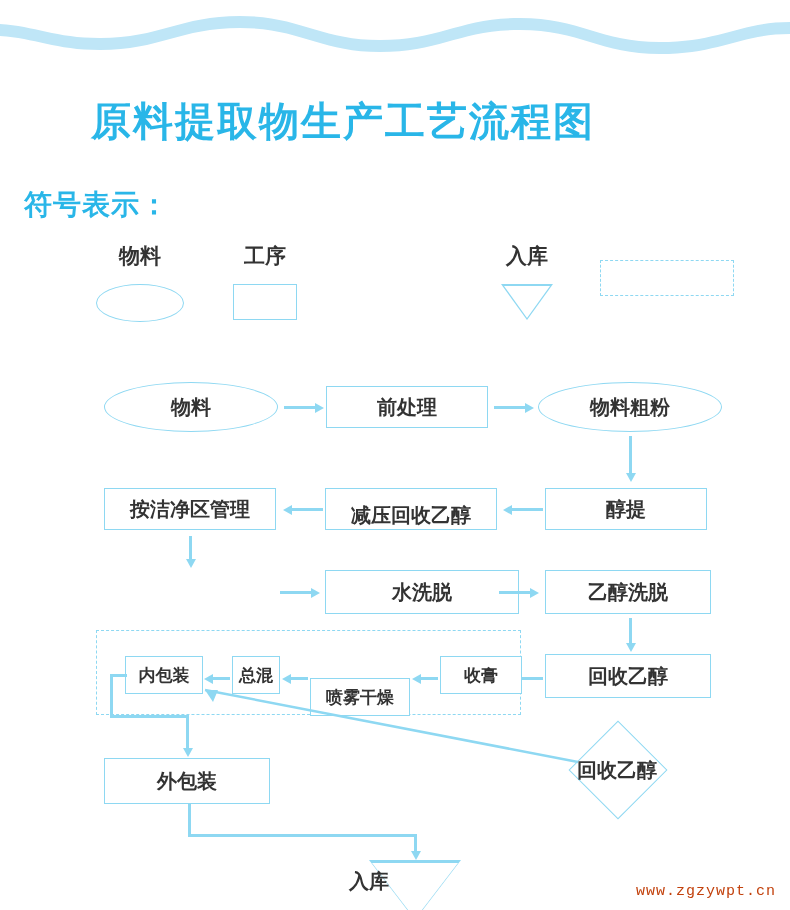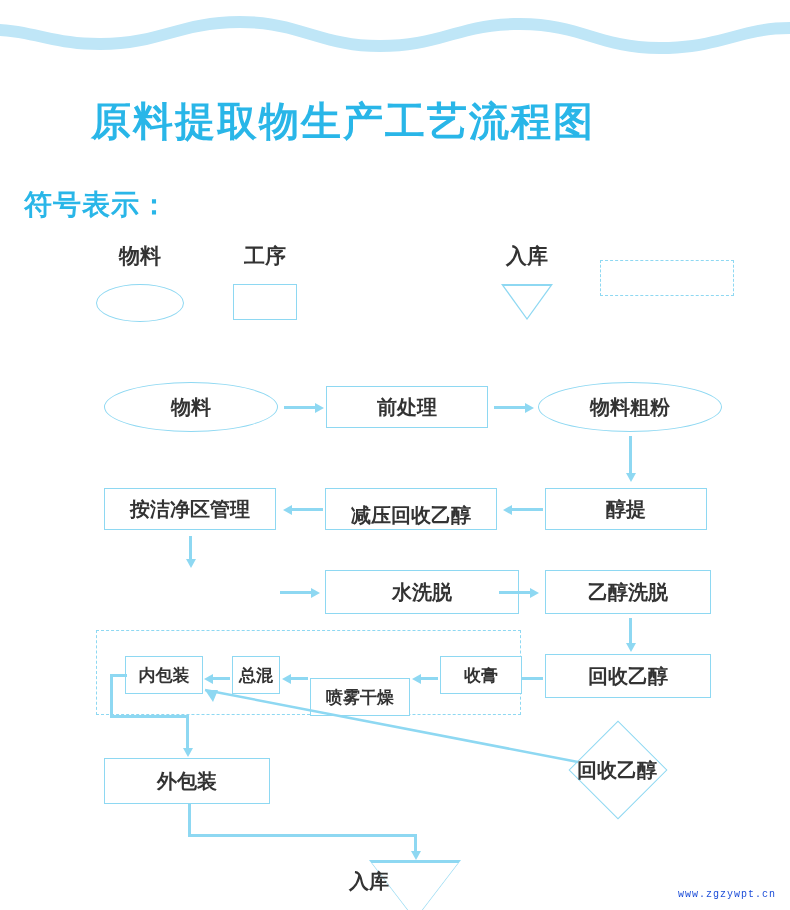--- a/index.html
+++ b/index.html
@@ -111,22 +111,22 @@
     border-left:5px solid transparent;border-right:5px solid transparent;
   }
   .arrow-v.down .head{border-top:9px solid #8ed8f2;bottom:0;}
 
   .plain-line{position:absolute;background:#8ed8f2;}
 
   .diag-svg{position:absolute;left:0;top:0;width:790px;height:550px;pointer-events:none;}
 
   
   .watermark{
-    position:absolute;right:14px;bottom:10px;color:#1d4ed8;
-    font-size:10px;font-family:"Liberation Mono","DejaVu Sans Mono",monospace;
+    position:absolute;right:14px;bottom:10px;color:#c2410c;
+    font-size:15px;font-family:"Liberation Mono","DejaVu Sans Mono",monospace;
     letter-spacing:1px;
   }
 </style>
 </head>
 <body>
 
 <div class="wave-band">
   <svg width="790" height="70" viewBox="0 0 790 70" xmlns="http://www.w3.org/2000/svg">
     <path d="M0,0 L790,0 L790,34 C740,34 720,54 660,54 C600,54 580,30 520,30
              C460,30 440,52 380,52 C320,52 300,28 240,28 C180,28 160,50 100,50

